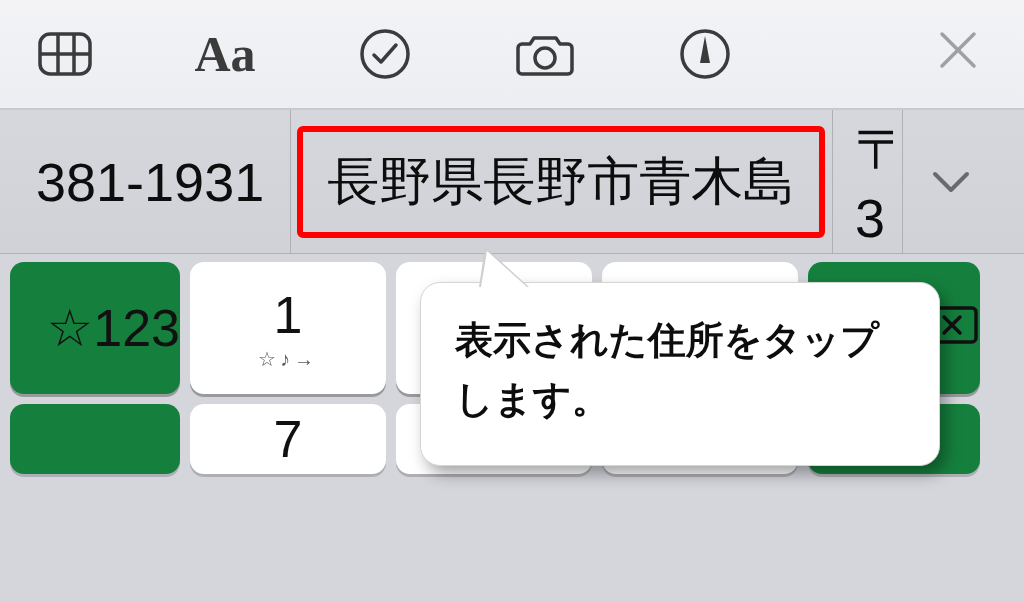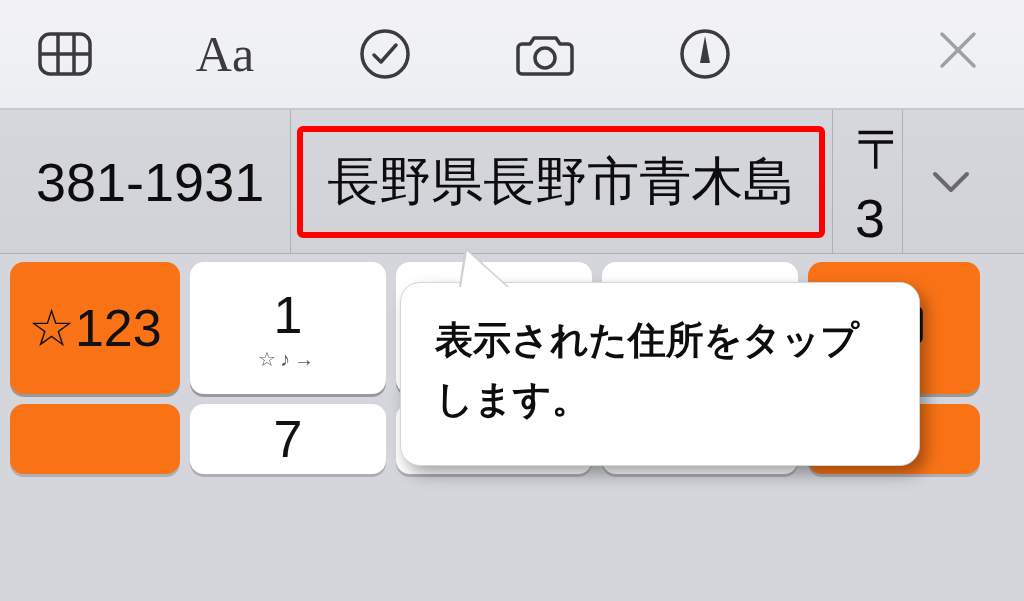--- a/index.html
+++ b/index.html
@@ -9,20 +9,21 @@
   
   .toolbar {
     position: relative;
     height: 110px;
     background: linear-gradient(#f3f3f6, #eceef2);
     border-bottom: 2px solid #c7c9ce;
     display: flex;
     align-items: center;
     padding: 0 30px;
     gap: 90px;
+    font-weight: bold;
   }
   .toolbar .tb-item {
     width: 70px; height: 70px;
     display: flex; align-items: center; justify-content: center;
     color: #3b3b3b;
   }
   .toolbar .tb-item svg { stroke: #3b3b3b; }
   .tb-close {
     position: absolute; right: 44px; top: 50%; transform: translateY(-50%);
     font-size: 52px; color: #9fa0a4; font-weight: 300;
@@ -89,38 +90,39 @@
     box-shadow: 0 3px 0 rgba(0,0,0,.28);
     display: flex; flex-direction: column; align-items: center; justify-content: center;
     font-size: 52px;
     color: #111;
     position: relative;
   }
   .key .sub {
     font-size: 20px; color: #5a5a5e; letter-spacing: 4px; margin-top: 2px;
   }
   .key-gray {
-    background: #f97316;
+    background: #15803d;
+    align-items: flex-end;
   }
   .key-half-shadow {
     box-shadow: 0 3px 0 rgba(0,0,0,.18);
   }
 
   
   .c-left  { width: 170px; }
   .c-mid   { width: 196px; }
   .c-right { width: 172px; }
   .r1 .key { height: 132px; }
   .r2 .key { height: 132px; }
   .r3 .key { height: 70px; }
 
   
   .callout {
     position: absolute;
-    left: 400px; top: 282px;
+    left: 420px; top: 282px;
     width: 520px;
     background: #ffffff;
     border: 1px solid #d5d5d5;
     border-radius: 20px;
     padding: 28px 34px 36px 34px;
     box-shadow: 6px 8px 16px rgba(0,0,0,.35);
     z-index: 50;
   }
   .callout-text {
     font-size: 38px;

